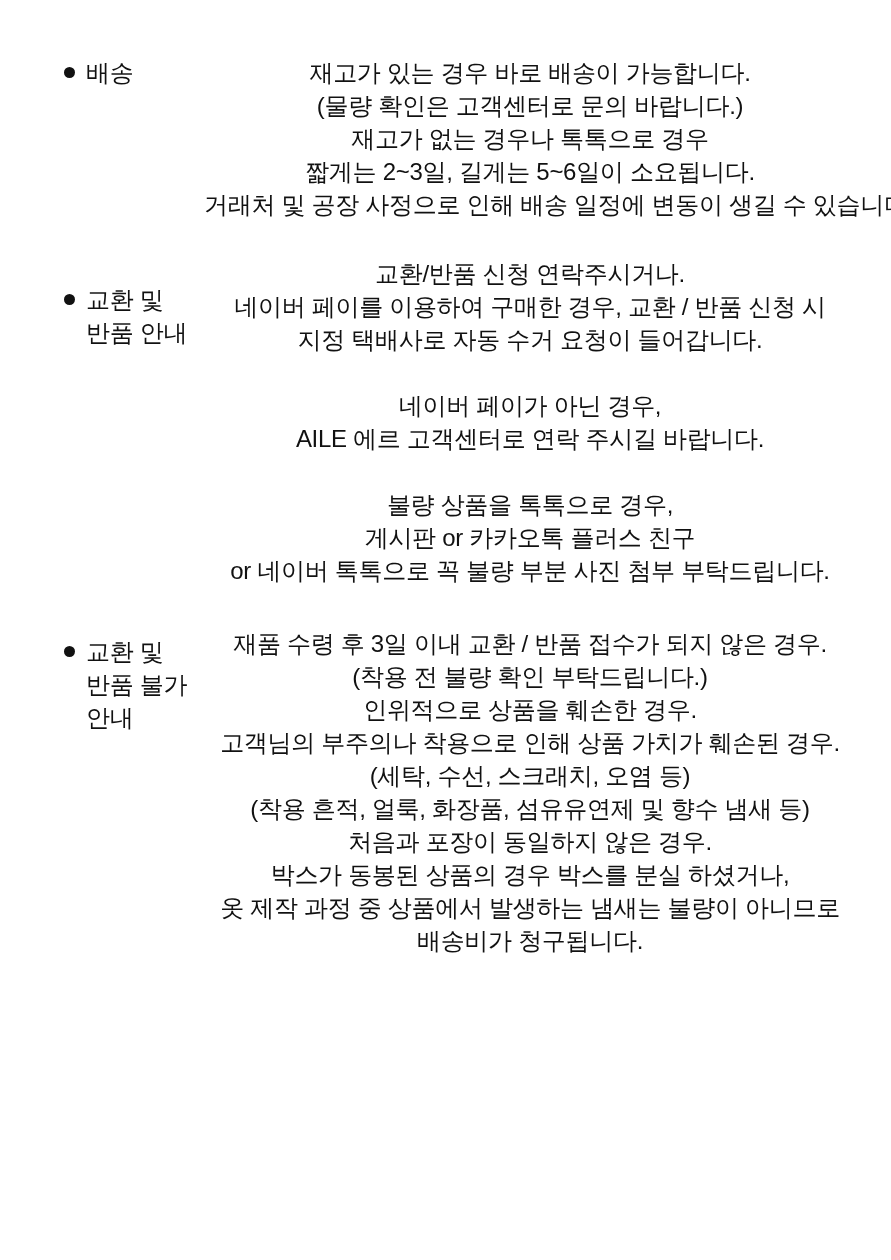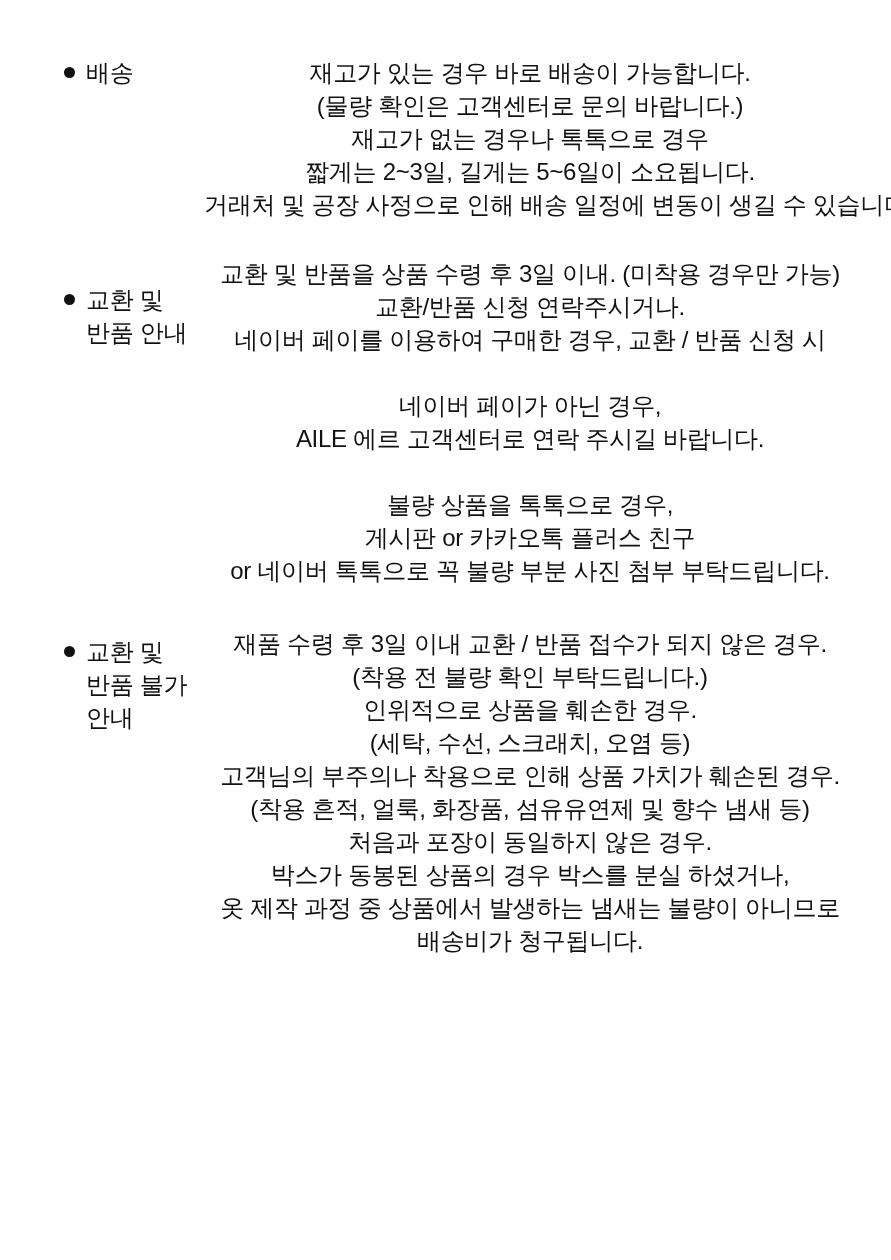--- a/index.html
+++ b/index.html
@@ -85,23 +85,23 @@
     <div class="label-col label-offset-1">
       <div class="bullet-box">
         <div class="bullet"></div>
       </div>
       <div class="label-text">
         <div class="line">교환 및</div>
         <div class="line">반품 안내</div>
       </div>
     </div>
     <div class="body-col">
-      <div class="line">교환 및 반품을 상품 수령 후 3일 이내. (미착용 경우만 가능)</div>
       <div class="line">교환/반품 신청 연락주시거나.</div>
       <div class="line">네이버 페이를 이용하여 구매한 경우, 교환 / 반품 신청 시</div>
+      <div class="line">지정 택배사로 자동 수거 요청이 들어갑니다.</div>
       <div class="line"></div>
       <div class="line">네이버 페이가 아닌 경우,</div>
       <div class="line">AILE 에르 고객센터로 연락 주시길 바랍니다.</div>
       <div class="line"></div>
       <div class="line">불량 상품을 톡톡으로 경우,</div>
       <div class="line">게시판 or 카카오톡 플러스 친구</div>
       <div class="line">or 네이버 톡톡으로 꼭 불량 부분 사진 첨부 부탁드립니다.</div>
     </div>
   </div>
 
@@ -113,22 +113,22 @@
       <div class="label-text">
         <div class="line">교환 및</div>
         <div class="line">반품 불가</div>
         <div class="line">안내</div>
       </div>
     </div>
     <div class="body-col">
       <div class="line">재품 수령 후 3일 이내 교환 / 반품 접수가 되지 않은 경우.</div>
       <div class="line">(착용 전 불량 확인 부탁드립니다.)</div>
       <div class="line">인위적으로 상품을 훼손한 경우.</div>
+      <div class="line">고객님의 부주의나 착용으로 인해 상품 가치가 훼손된 경우.</div>
       <div class="line">(세탁, 수선, 스크래치, 오염 등)</div>
-      <div class="line">고객님의 부주의나 착용으로 인해 상품 가치가 훼손된 경우.</div>
       <div class="line">(착용 흔적, 얼룩, 화장품, 섬유유연제 및 향수 냄새 등)</div>
       <div class="line">처음과 포장이 동일하지 않은 경우.</div>
       <div class="line">박스가 동봉된 상품의 경우 박스를 분실 하셨거나,</div>
       <div class="line">옷 제작 과정 중 상품에서 발생하는 냄새는 불량이 아니므로</div>
       <div class="line">배송비가 청구됩니다.</div>
     </div>
   </div>
 
 </div>
 

